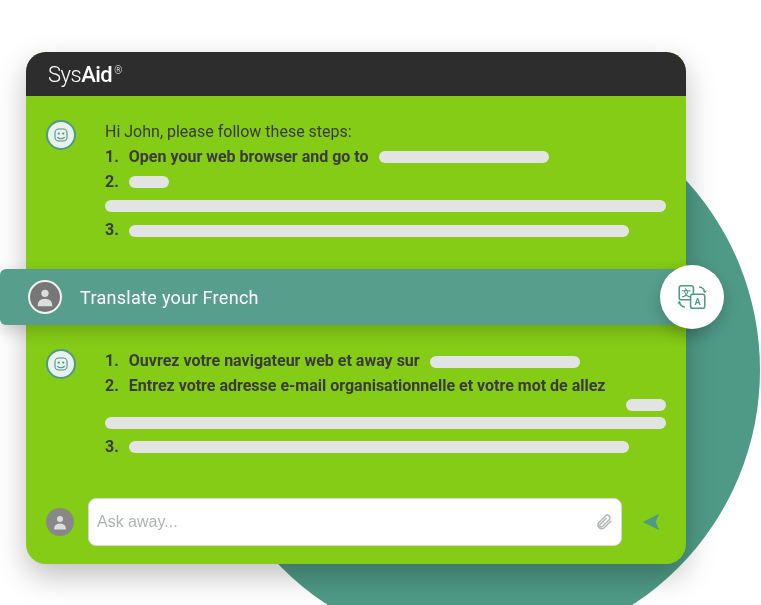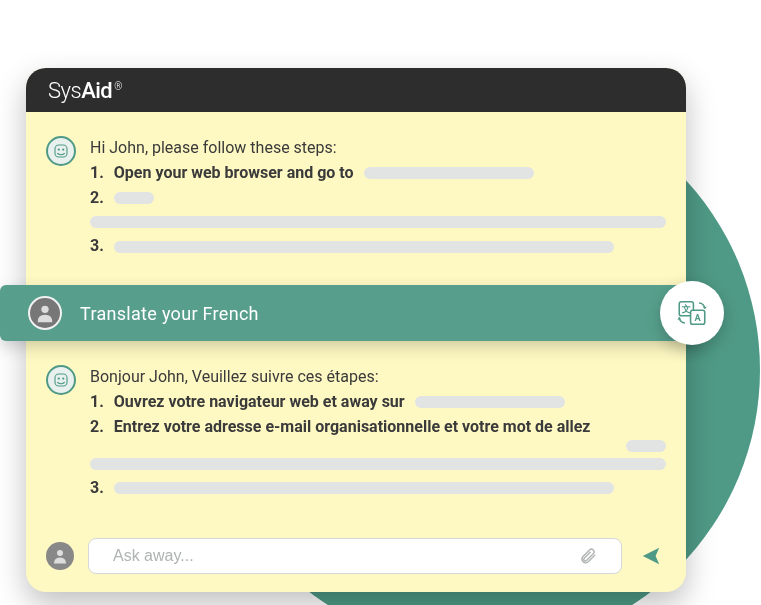--- a/index.html
+++ b/index.html
@@ -16,24 +16,24 @@
     width: 560px;
     height: 560px;
     border-radius: 50%;
     background: #4f9a86;
     top: 90px;
     left: 200px;
     z-index: 0;
   }
   .chat-window {
     position: absolute;
-    top: 68px;
+    top: 52px;
     left: 26px;
     width: 660px;
-    background: #fef9c3;
+    background: #84cc16;
     border-radius: 20px;
     box-shadow: 0 12px 30px rgba(0,0,0,0.25);
     overflow: visible;
     z-index: 2;
   }
   .titlebar {
     background: #2d2d2d;
     color: #fff;
     height: 44px;
     border-radius: 20px 20px 0 0;
@@ -50,21 +50,21 @@
   }
   .logo .sys { font-weight: 300; }
   .logo .aid { font-weight: 500; }
   .logo .dot { font-size: 10px; margin-left: 2px; position: relative; top: -8px; }
 
   .messages { padding: 18px 20px 12px 20px; }
 
   .msg-row {
     display: flex;
     align-items: flex-start;
-    gap: 14px;
+    gap: 29px;
     padding: 6px 0 14px 0;
   }
   .avatar-bot {
     width: 30px; height: 30px;
     border-radius: 50%;
     border: 2px solid #4f9a86;
     background: #e8f1ee;
     flex-shrink: 0;
     display:flex; align-items:center; justify-content:center;
     color:#4f9a86;
@@ -140,27 +140,27 @@
     width: 28px; height: 28px;
     border-radius:50%;
     background:#888;
     flex-shrink:0;
     display:flex; align-items:center; justify-content:center;
     color:#ddd;
     overflow:hidden;
   }
   .input-wrap {
     flex:1;
-    height: 36px;
+    height: 48px;
     border: 1px solid #d6d8d8;
     border-radius: 8px;
     background:#fff;
     display:flex;
     align-items:center;
-    padding: 0 24px;
+    padding: 0 8px;
     gap: 16px;
   }
   .input-wrap input {
     flex:1;
     border:none;
     outline:none;
     font-size: 16px;
     color:#333;
     background:transparent;
   }
@@ -248,21 +248,20 @@
     <div class="msg-row">
       <div class="avatar-bot">
         <svg width="18" height="18" viewBox="0 0 24 24">
             <circle cx="9" cy="10" r="1.5" fill="currentColor"></circle>
             <circle cx="15" cy="10" r="1.5" fill="currentColor"></circle>
             <path d="M7 15 q5 4 10 0" stroke="currentColor" stroke-width="1.5" fill="none"></path>
             <rect x="4" y="4" width="16" height="16" rx="5" stroke="currentColor" stroke-width="1.5" fill="none"></rect>
           </svg>
       </div>
       <div class="msg-body">
-        <div>Bonjour John, Veuillez suivre ces étapes:</div>
         <div class="step-line">
           <span class="step-num">1.</span>
           <span class="step-text">Ouvrez votre navigateur web et away sur</span>
           <span class="redact" style="width:150px"></span>
         </div>
         <div class="step-line">
           <span class="step-num">2.</span>
           <span class="step-text">Entrez votre adresse e-mail organisationnelle et votre mot de allez</span>
         </div>
         <div class="step-line" style="gap:6px">

